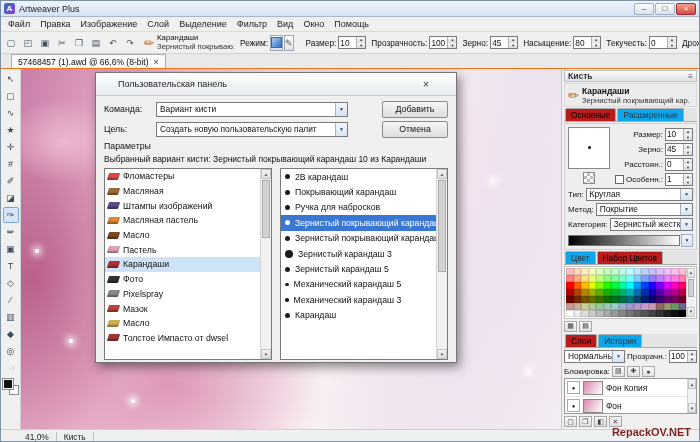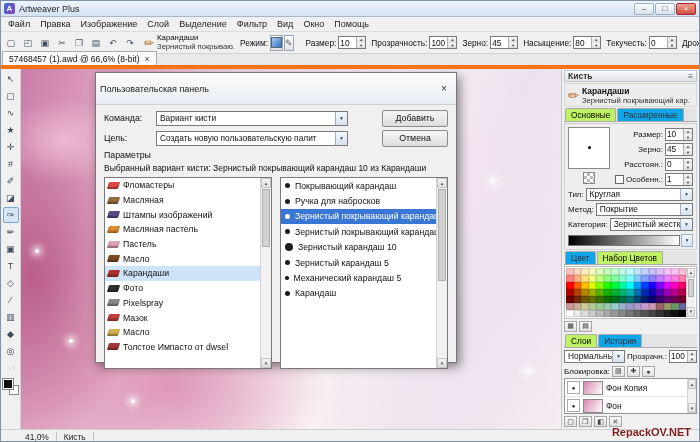--- a/index.html
+++ b/index.html
@@ -33,21 +33,21 @@
   .tb-field{display:inline-flex;align-items:center;gap:2px;margin-left:5px;}
   .tb-flabel{font-size:8.3px;}
   
   .numbox{display:inline-flex;height:13px;border:1px solid #7a7a7a;background:#fff;}
   .nb-in{width:17px;border:0;outline:0;font-size:8.3px;padding:0 1px;background:#fff;color:#111;}
   .spin{display:inline-flex;flex-direction:column;width:9px;border-left:1px solid #b0b0b0;}
   .sp-up,.sp-dn{flex:1;background:linear-gradient(#f6f6f6,#dcdcdc);display:flex;align-items:center;justify-content:center;color:#444;}
   .sp-up::after{content:"▲";font-size:4px;}
   .sp-dn::after{content:"▼";font-size:4px;}
   
-  .tabbar{height:15px;background:#e9e9e9;border-bottom:4px solid #f97316;display:flex;align-items:flex-end;padding-left:1px;}
+  .tabbar{height:15px;background:#e9e9e9;border-bottom:1px solid #f97316;display:flex;align-items:flex-end;padding-left:10px;}
   .doctab{display:inline-flex;align-items:center;gap:5px;height:14px;padding:0 6px;background:#fafafa;border:1px solid #adadad;border-bottom:none;font-size:8.5px;}
   .tabclose{font-size:9px;color:#444;}
   
   .main{display:flex;height:360px;}
   .toolstrip{width:20px;background:#f0f0f0;border-right:1px solid #d2d2d2;display:flex;flex-direction:column;align-items:center;padding-top:2px;}
   .tools{display:flex;flex-direction:column;gap:1px;align-items:center;}
   .tool{width:16px;height:16px;background:transparent;border:1px solid transparent;border-radius:2px;font-size:9px;color:#3f4a59;display:flex;align-items:center;justify-content:center;}
   .tool.active{background:#d6e6f8;border-color:#7ba7d7;}
   .fgbg{position:relative;width:16px;height:16px;margin-top:3px;display:block;}
   .fgsw{position:absolute;left:0;top:0;width:10px;height:10px;background:#111;border:1px solid #fff;box-shadow:0 0 0 1px #888;}
@@ -57,21 +57,21 @@
     radial-gradient(90px 60px at 8% 20%, rgba(238,186,209,.95), rgba(238,186,209,0) 70%),
     radial-gradient(150px 230px at 2% 58%, rgba(184,92,136,.95), rgba(184,92,136,0) 72%),
     radial-gradient(220px 160px at 28% 88%, rgba(214,130,168,.75), rgba(214,130,168,0) 70%),
     radial-gradient(300px 220px at 55% 28%, rgba(249,228,238,.95), rgba(249,228,238,0) 75%),
     radial-gradient(260px 300px at 90% 45%, rgba(238,226,241,.9), rgba(238,226,241,0) 72%),
     radial-gradient(200px 150px at 75% 92%, rgba(241,229,239,.9), rgba(241,229,239,0) 70%),
     linear-gradient(105deg,#c97da8 0%,#e3aac6 18%,#f3d9e6 38%,#faf3f6 60%,#ece2ec 80%,#f5eef3 100%);}
   .sp{position:absolute;width:4px;height:4px;border-radius:50%;background:#fff;box-shadow:0 0 7px 3px rgba(255,255,255,.85);}
   
   .dialog{position:absolute;left:74px;top:3px;width:362px;height:291px;background:#f0f0f0;border:1px solid #767676;box-shadow:3px 4px 10px rgba(0,0,0,.45);}
-  .dlg-title{height:32px;display:flex;align-items:center;padding:0 4px;background:linear-gradient(#fdfdfd,#e7ebf1);border-bottom:1px solid #cfcfcf;font-size:9px;color:#222;text-align:right;}
+  .dlg-title{height:23px;display:flex;align-items:center;padding:0 22px;background:linear-gradient(#fdfdfd,#e7ebf1);border-bottom:1px solid #cfcfcf;font-size:9px;color:#222;text-align:right;}
   .dlg-close{margin-left:auto;width:16px;height:13px;display:flex;align-items:center;justify-content:center;font-size:10px;color:#333;}
   .dlg-body{padding:5px 8px 6px;}
   .dlg-row{display:flex;align-items:center;gap:4px;margin-bottom:4px;height:16px;}
   .dlg-label{width:48px;font-size:8.8px;flex:0 0 auto;}
   .dd{display:inline-flex;align-items:center;height:15px;background:#fff;border:1px solid #7a7a7a;overflow:hidden;}
   .dlg-row .dd{width:192px;}
   .dd-val{flex:1;padding:0 3px;font-size:8.4px;white-space:nowrap;overflow:hidden;}
   .dd-btn{width:12px;align-self:stretch;background:linear-gradient(#f3f7fc,#d7e3f2);border-left:1px solid #9fb0c4;display:flex;align-items:center;justify-content:center;color:#345;flex:0 0 auto;}
   .dd-btn::after{content:"▼";font-size:5px;}
   .dd-btn.tall{height:13px;border:1px solid #9fb0c4;}
@@ -103,21 +103,21 @@
   .rightpanel{width:138px;background:#f0f0f0;border-left:1px solid #c4c4c4;display:flex;flex-direction:column;gap:1px;padding:1px 2px;overflow:hidden;}
   .ph{height:13px;display:flex;align-items:center;padding:0 3px;background:linear-gradient(#fcfcfc,#dde1e6);border:1px solid #c0c4c8;font-size:8.5px;font-weight:bold;color:#333;}
   .ph-ic{margin-left:auto;font-size:8px;font-weight:normal;color:#555;}
   .binfo{height:25px;display:flex;align-items:center;gap:3px;background:#ececec;border:1px solid #d8d8d8;padding:0 3px;}
   .binfo-icon{font-size:13px;color:#b5651d;}
   .binfo-text{display:flex;flex-direction:column;overflow:hidden;}
   .binfo-text b{font-size:8.5px;white-space:nowrap;overflow:hidden;}
   .binfo-text span{font-size:7.7px;color:#333;white-space:nowrap;overflow:hidden;}
   .ptabs{height:14px;display:flex;align-items:flex-end;background:#e4e4e4;border-bottom:1px solid #ababab;padding-left:1px;}
   .ptab{height:13px;display:inline-flex;align-items:center;padding:0 5px;font-size:8.3px;background:#0ea5e9;border:1px solid #ababab;border-bottom:none;border-radius:2px 2px 0 0;margin-right:1px;color:#333;}
-  .ptab.active{background:#bef264;color:#000;}
+  .ptab.active{background:#b91c1c;color:#000;}
   .bset{border:1px solid #d0d0d0;background:#eeeeee;padding:3px 3px 2px;}
   .bset-top{display:flex;gap:4px;}
   .bprev-col{display:flex;flex-direction:column;align-items:center;}
   .bprev{width:42px;height:42px;background:#fff;border:1px solid #8a8a8a;position:relative;}
   .bdot{position:absolute;left:50%;top:50%;width:3px;height:3px;margin:-1.5px 0 0 -1.5px;background:#000;border-radius:50%;}
   .btex{width:12px;height:12px;margin-top:3px;border:1px solid #888;background-image:linear-gradient(45deg,#bbb 25%,transparent 25%,transparent 75%,#bbb 75%),linear-gradient(45deg,#bbb 25%,#fff 25%,#fff 75%,#bbb 75%);background-size:6px 6px;background-position:0 0,3px 3px;}
   .bfcol{flex:1;overflow:hidden;}
   .bf-row{display:flex;align-items:center;justify-content:flex-end;gap:2px;height:15px;font-size:8px;white-space:nowrap;}
   .bf-label{font-size:8px;white-space:nowrap;}
   .chk{width:9px;height:9px;background:#fff;border:1px solid #666;flex:0 0 auto;}
@@ -337,26 +337,26 @@
                   </div>
                   <div class="cat">
                     <span class="cat-ic" style="background: rgb(90, 74, 138);"></span>
                     <span class="cat-label">Штампы изображений</span>
                   </div>
                   <div class="cat">
                     <span class="cat-ic" style="background: rgb(224, 138, 48);"></span>
                     <span class="cat-label">Масляная пастель</span>
                   </div>
                   <div class="cat">
+                    <span class="cat-ic" style="background: rgb(122, 74, 32);"></span>
+                    <span class="cat-label">Масло</span>
+                  </div>
+                  <div class="cat">
                     <span class="cat-ic" style="background: rgb(224, 160, 184);"></span>
                     <span class="cat-label">Пастель</span>
-                  </div>
-                  <div class="cat">
-                    <span class="cat-ic" style="background: rgb(122, 74, 32);"></span>
-                    <span class="cat-label">Масло</span>
                   </div>
                   <div class="cat selected">
                     <span class="cat-ic" style="background: rgb(176, 48, 48);"></span>
                     <span class="cat-label">Карандаши</span>
                   </div>
                   <div class="cat">
                     <span class="cat-ic" style="background: rgb(48, 48, 48);"></span>
                     <span class="cat-label">Фото</span>
                   </div>
                   <div class="cat">
@@ -379,45 +379,53 @@
               <div class="vscroll">
                 <span class="vs-btn vs-up"></span>
                 <span class="vs-thumb"></span>
                 <span class="vs-btn vs-dn bottom"></span>
               </div>
             </div>
             <div class="listbox">
               <div class="rows" id="var-rows">
                   <div class="var">
                     <span class="bul dot"></span>
+                    <span class="var-label">2B карандаш</span>
+                  </div>
+                  <div class="var">
+                    <span class="bul dot"></span>
                     <span class="var-label">Покрывающий карандаш</span>
                   </div>
                   <div class="var">
                     <span class="bul dot"></span>
                     <span class="var-label">Ручка для набросков</span>
                   </div>
                   <div class="var selected">
                     <span class="bul dot"></span>
                     <span class="var-label">Зернистый покрывающий карандаш 1</span>
                   </div>
                   <div class="var">
                     <span class="bul dot"></span>
                     <span class="var-label">Зернистый покрывающий карандаш 5</span>
                   </div>
                   <div class="var">
                     <span class="bul dot-large"></span>
-                    <span class="var-label">Зернистый карандаш 10</span>
+                    <span class="var-label">Зернистый карандаш 3</span>
                   </div>
                   <div class="var">
                     <span class="bul dot"></span>
                     <span class="var-label">Зернистый карандаш 5</span>
                   </div>
                   <div class="var">
                     <span class="bul dot-small"></span>
                     <span class="var-label">Механический карандаш 5</span>
+                  </div>
+                  <div class="var">
+                    <span class="bul dot-small"></span>
+                    <span class="var-label">Механический карандаш 3</span>
                   </div>
                   <div class="var">
                     <span class="bul dot"></span>
                     <span class="var-label">Карандаш</span>
                   </div>
                 </div>
               <div class="vscroll">
                 <span class="vs-btn vs-up"></span>
                 <span class="vs-thumb" style="height:92px"></span>
                 <span class="vs-btn vs-dn bottom"></span>

